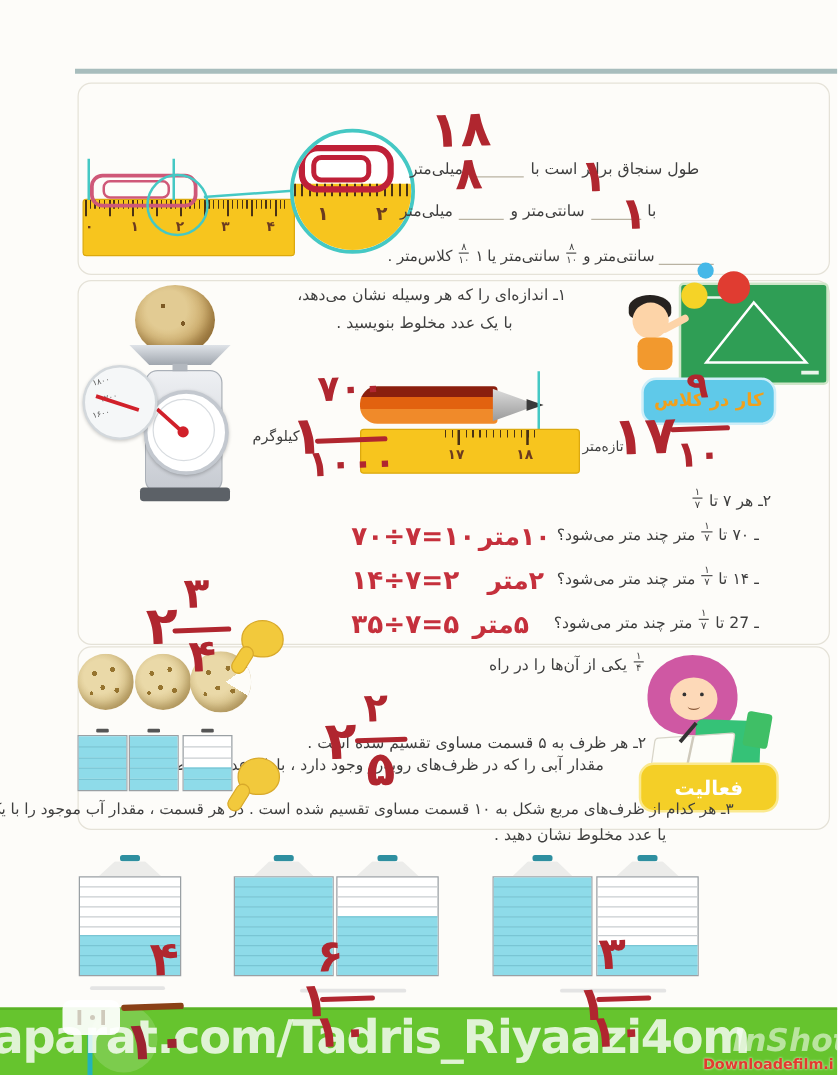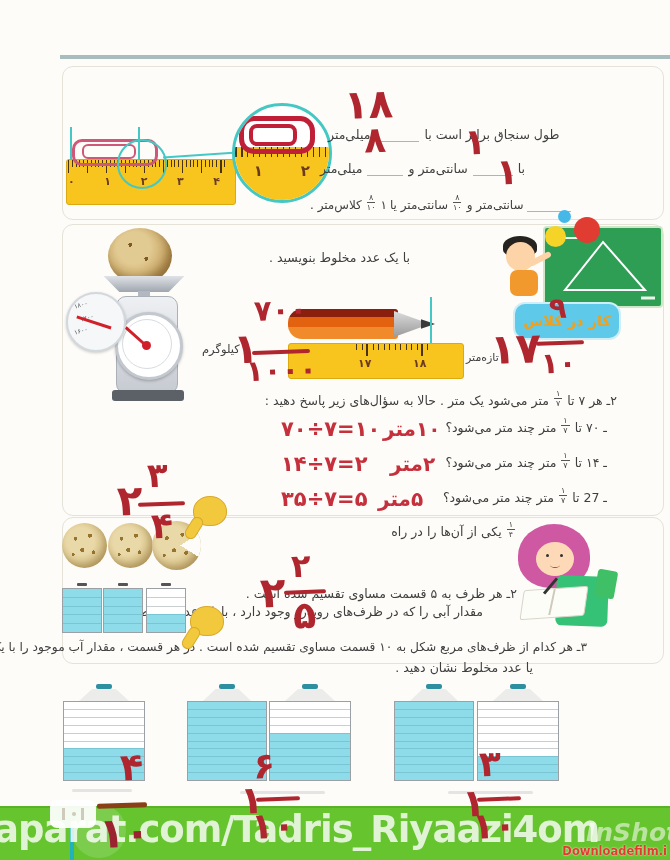--- a/index.html
+++ b/index.html
@@ -150,20 +150,21 @@
   <div class="circ" style="left:545px;top:226px;width:21px;height:21px;background:#f5d327;"></div>
   <div class="circ" style="left:574px;top:217px;width:26px;height:26px;background:#e03c31;"></div>
   <div class="abs" style="left:503px;top:236px;width:34px;height:20px;background:#26221f;border-radius:50% 50% 30% 30%;"></div>
   <div class="circ" style="left:506px;top:242px;width:29px;height:29px;background:#fdd4a8;"></div>
   <div class="abs" style="left:528px;top:256px;width:24px;height:6px;background:#fdd4a8;border-radius:3px;transform:rotate(-28deg);"></div>
   <div class="abs" style="left:510px;top:270px;width:28px;height:26px;background:#f2992e;border-radius:7px;"></div>
   <div class="badge" style="left:513px;top:302px;width:104px;height:34px;background:#5fc9e9;border:2px solid #cfeef8;color:#f0a01c;font-size:14.5px;">
     <span>کار در کلاس</span>
   </div>
 
+  <div class="fa abs" style="right:217px;top:228px;">۱ـ اندازه‌ای را که هر وسیله نشان می‌دهد،</div>
   <div class="fa abs" style="right:260px;top:250px;">با یک عدد مخلوط بنویسید .</div>
 
   <div class="circ" style="left:108px;top:228px;width:64px;height:56px;
               background:radial-gradient(circle 2px at 35% 30%,#7d5a26 98%,transparent),
                          radial-gradient(circle 2px at 60% 55%,#7d5a26 98%,transparent),
                          radial-gradient(circle at 40% 35%,#e2cb93 0 30%,#c6a25f 70%,#a9854a 100%);
               box-shadow:inset -4px -6px 9px rgba(90,60,20,.45);"></div>
   <div class="abs" style="left:100px;top:276px;width:88px;height:16px;background:linear-gradient(#dfe3e8,#a0a6ae);
               clip-path:polygon(4% 0,96% 0,78% 100%,22% 100%);"></div>
   <div class="abs" style="left:138px;top:291px;width:12px;height:8px;background:#b3b8bf;"></div>
@@ -206,21 +207,20 @@
   <span class="hw" style="left:549px;top:294px;font-size:29px;">۹</span>
   <div class="hwbar" style="left:536px;top:341px;width:48px;"></div>
   <span class="hw" style="left:541px;top:349px;font-size:29px;">۱۰</span>
 
   <div class="fa abs row" style="right:53px;top:389px;gap:3px;">
     <span>۲ـ هر ۷ تا</span>
     <span class="ifrac">
       <span class="n">۱</span>
         <span>۷</span>
     </span>
-    <span>متر می‌شود یک متر . حالا به سؤال‌های زیر پاسخ دهید :</span>
   </div>
 
   <div class="fa abs row" style="right:63px;top:416px;gap:3px;">
     <span>ـ ۷۰ تا</span>
     <span class="ifrac">
         <span class="n">۱</span>
         <span>۷</span>
       </span>
     <span>متر چند متر می‌شود؟</span>
   </div>
@@ -309,20 +309,23 @@
   <div class="abs" style="left:518px;top:524px;width:72px;height:64px;background:#cf58a3;border-radius:52% 52% 46% 46%;"></div>
   <div class="circ" style="left:536px;top:542px;width:38px;height:34px;background:#fdd9b8;"></div>
   <div class="circ" style="left:546px;top:554px;width:3px;height:3px;background:#333;"></div>
   <div class="circ" style="left:560px;top:554px;width:3px;height:3px;background:#333;"></div>
   <div class="abs" style="left:550px;top:562px;width:10px;height:5px;border-bottom:1.5px solid #8a5a3a;border-radius:50%;"></div>
   <div class="abs" style="left:556px;top:576px;width:52px;height:50px;background:#35c277;border-radius:6px;transform:rotate(2deg);"></div>
   <div class="abs" style="left:522px;top:588px;width:62px;height:28px;background:#fdfdf8;border:1px solid #d8d5c8;border-radius:3px;transform:skewX(-12deg) rotate(-4deg);"></div>
   <div class="abs" style="left:551px;top:589px;width:1.5px;height:26px;background:#cfcabc;transform:skewX(-12deg);"></div>
   <div class="abs" style="left:596px;top:570px;width:20px;height:28px;background:#3fbf66;border-radius:3px;transform:rotate(10deg);"></div>
   <div class="abs" style="left:549px;top:576px;width:3px;height:20px;background:#333;transform:rotate(40deg);"></div>
+  <div class="badge" style="left:511px;top:610px;width:108px;height:36px;background:#f4cf27;border:2px solid #fbe98e;color:#fff;font-size:16px;">
+    <span>فعالیت</span>
+  </div>
 
   <div class="fa abs" style="right:83px;top:640px;font-size:12.2px;">۳ـ هر کدام از ظرف‌های مربع شکل به ۱۰ قسمت مساوی تقسیم شده است . در هر قسمت ، مقدار آب موجود را با یک کسر</div>
   <div class="fa abs" style="right:137px;top:660px;text-align:right;">یا عدد مخلوط نشان دهید .</div>
 
   <div class="jug" style="left:63px;top:684px;">
     <div class="cap"></div>
     <div class="neck"></div>
     <div class="jbody">
         <div class="s"></div>
         <div class="s"></div>

